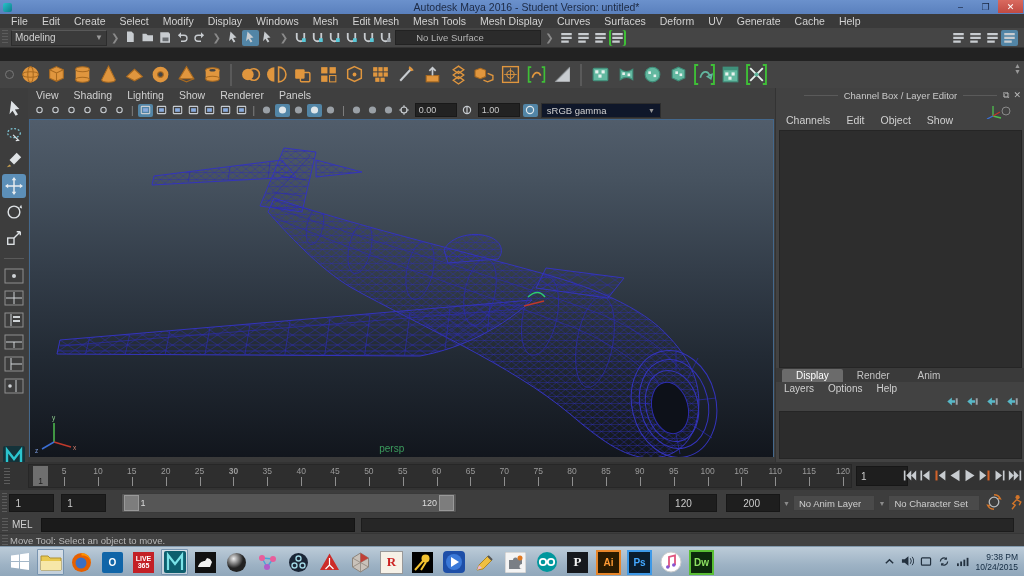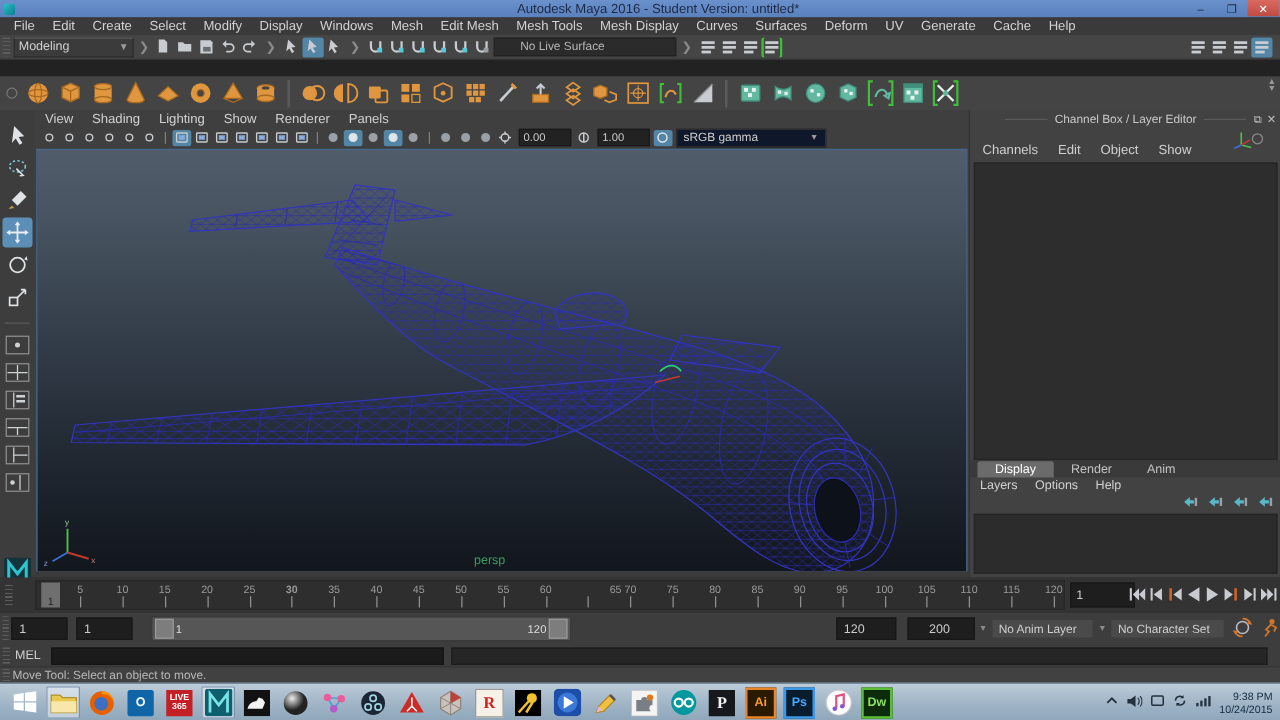--- a/index.html
+++ b/index.html
@@ -927,21 +927,21 @@
         <span class="tnum" style="left: 272.151px;">40</span>
         <span class="tick" style="left: 272.151px;"></span>
         <span class="tnum" style="left: 306.017px;">45</span>
         <span class="tick" style="left: 306.017px;"></span>
         <span class="tnum" style="left: 339.882px;">50</span>
         <span class="tick" style="left: 339.882px;"></span>
         <span class="tnum" style="left: 373.748px;">55</span>
         <span class="tick" style="left: 373.748px;"></span>
         <span class="tnum" style="left: 407.613px;">60</span>
         <span class="tick" style="left: 407.613px;"></span>
-        <span class="tnum" style="left: 441.479px; margin-left: 22px;">65</span>
+        <span class="tnum" style="left: 441.479px;">65</span>
         <span class="tick" style="left: 441.479px;"></span>
         <span class="tnum" style="left: 475.345px;">70</span>
         <span class="tick" style="left: 475.345px;"></span>
         <span class="tnum" style="left: 509.21px;">75</span>
         <span class="tick" style="left: 509.21px;"></span>
         <span class="tnum" style="left: 543.076px;">80</span>
         <span class="tick" style="left: 543.076px;"></span>
         <span class="tnum" style="left: 576.941px;">85</span>
         <span class="tick" style="left: 576.941px;"></span>
         <span class="tnum" style="left: 610.807px;">90</span>

